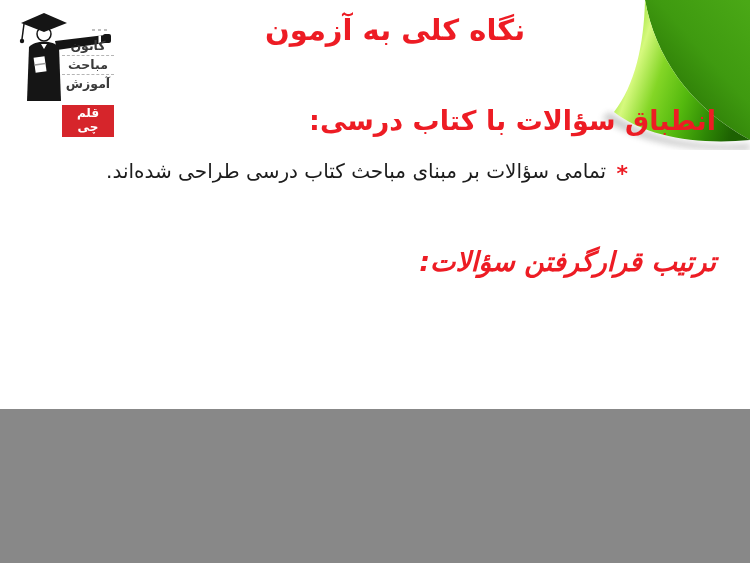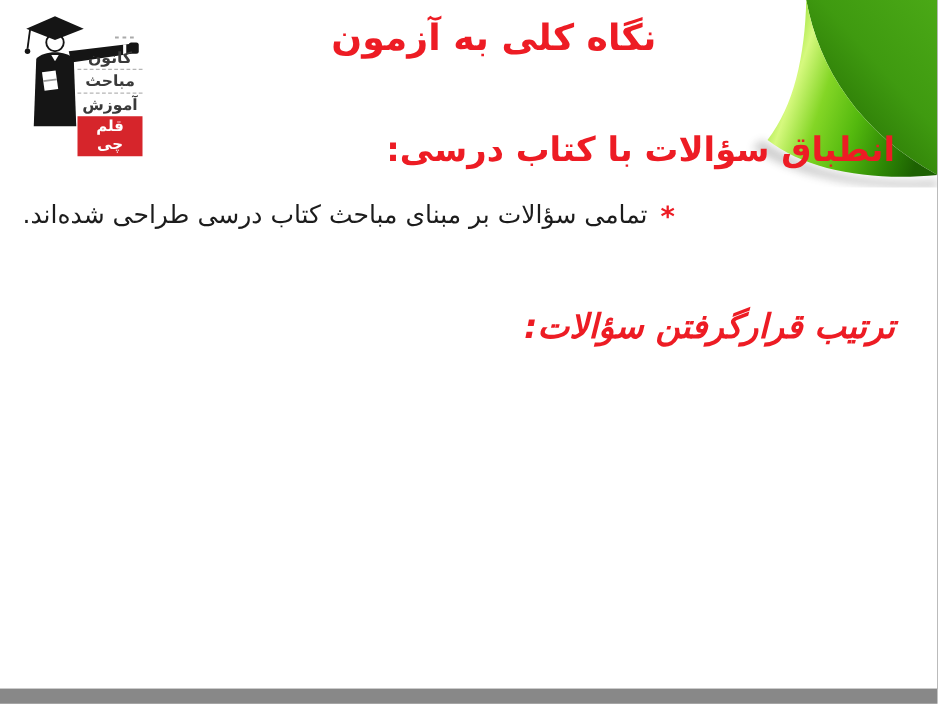--- a/index.html
+++ b/index.html
@@ -3,21 +3,21 @@
 <meta charset="utf-8">
 <style>
   :root{
     --accent-red:#ed1c24;
     --badge-red:#d6252b;
     --text-black:#1c1c1c;
   }
   html,body{margin:0;padding:0;background:#888;}
   .slide{
     position:relative;
-    width:750px;height:551px;
+    width:750px;height:409px;
     background:#ffffff;
     overflow:hidden;
     margin:0 auto;
     font-family:"DejaVu Sans","Liberation Sans",sans-serif;
   }
   
   .curl-svg{position:absolute;top:0;right:0;width:200px;height:150px;display:block;}
   
   .logo{position:absolute;left:8px;top:8px;width:106px;height:96px;}
   .logo svg{position:absolute;left:0;top:0;}
@@ -27,21 +27,21 @@
     direction:rtl;
   }
   .org-line{
     width:100%;text-align:center;
     font-size:12.5px;font-weight:bold;color:#3a3a3a;
     padding:1px 0 2px 0;
     border-top:1px dashed #b5b5b5;
   }
   .org-line:first-child{border-top:none;}
   .logo-badge{
-    margin-top:0;
+    margin-top:12px;
     background:var(--badge-red,#d6252b);
     color:#ffffff;
     font-size:12px;font-weight:bold;
     padding:1px 6px 3px 6px;
     width:calc(100% - 12px);
     text-align:center;
   }
   
   .page-title{
     position:absolute;top:5px;left:70px;right:30px;
@@ -52,21 +52,21 @@
   }
   
   .content-block{position:absolute;left:18px;right:34px;direction:rtl;}
   .sec-heading{
     margin:0;text-align:right;
     color:var(--accent-red,#ed1c24);
     font-size:27px;font-weight:bold;line-height:30px;
   }
   .bullet{
     margin:0;color:var(--text-black,#1c1c1c);
-    font-size:20px;line-height:34px;text-align:left;
+    font-size:20px;line-height:34px;text-align:center;
   }
   .bullet.justified{text-align:justify;}
   .star{
     color:var(--accent-red,#ed1c24);
     font-weight:bold;font-size:22px;
     display:inline-block;vertical-align:-3px;
     margin-left:4px;
   }
   #heading-1{top:106px;}
   #bullet-1{top:154px;}

